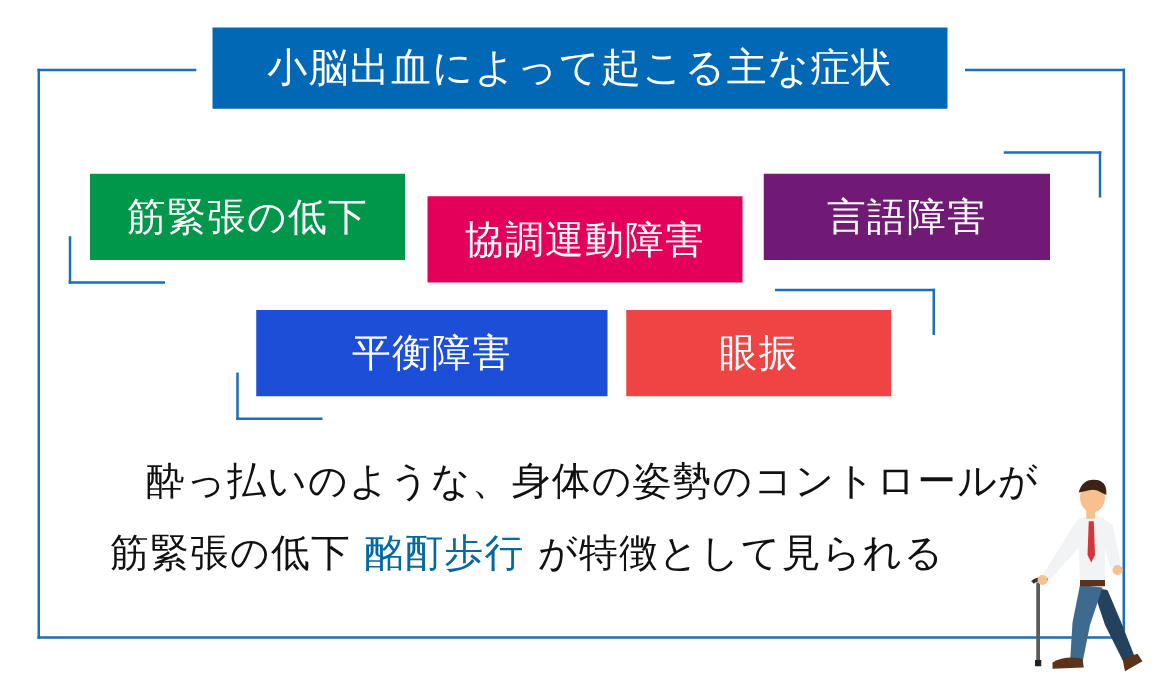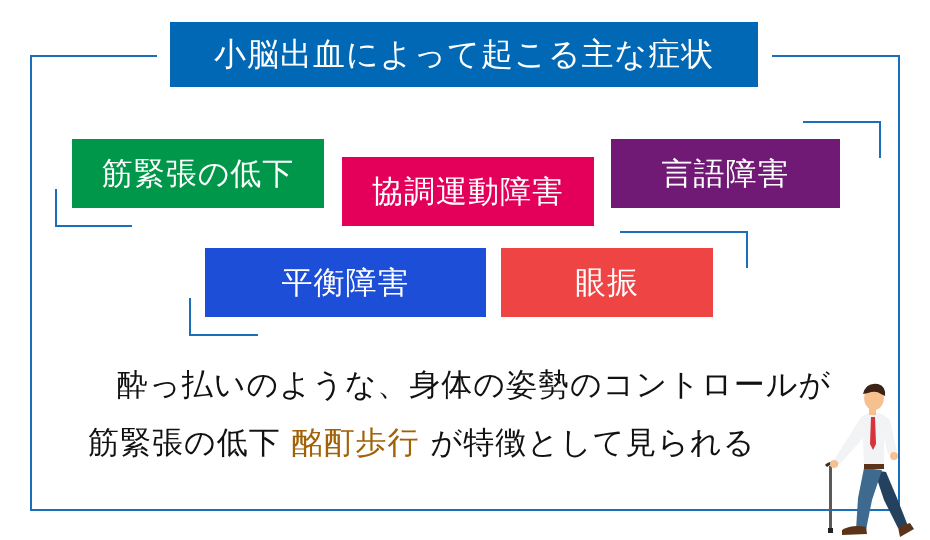--- a/index.html
+++ b/index.html
@@ -4,21 +4,21 @@
 <style>
   html, body { margin:0; padding:0; }
   body { width:930px; height:540px; background:#ffffff; position:relative; overflow:hidden;
          font-family:"DejaVu Sans", "Liberation Sans", sans-serif; }
   .abs { position:absolute; }
   .line { position:absolute; background:#1a6fba; }
   .title-box { position:absolute; left:170px; top:22px; width:588px; height:65px; background:#0068b5;
                color:#fff; font-size:32px; display:flex; align-items:center; justify-content:center; letter-spacing:1px; }
   .sym { position:absolute; height:69px; color:#fff; font-size:31px; display:flex; align-items:center; justify-content:center; letter-spacing:1px; }
   .desc { position:absolute; left:88px; font-size:31px; color:#111; white-space:nowrap; letter-spacing:1px; }
-  .hl { color:#a16207; }
+  .hl { color:#0369a1; }
 </style>
 </head>
 <body>
 
 <div class="line" style="left:30px; top:55px; width:127px; height:2px;"></div>
 <div class="line" style="left:772px; top:55px; width:128px; height:2px;"></div>
 <div class="line" style="left:30px; top:55px; width:2px; height:456px;"></div>
 <div class="line" style="left:898px; top:55px; width:2px; height:456px;"></div>
 <div class="line" style="left:30px; top:509px; width:870px; height:2px;"></div>
 

